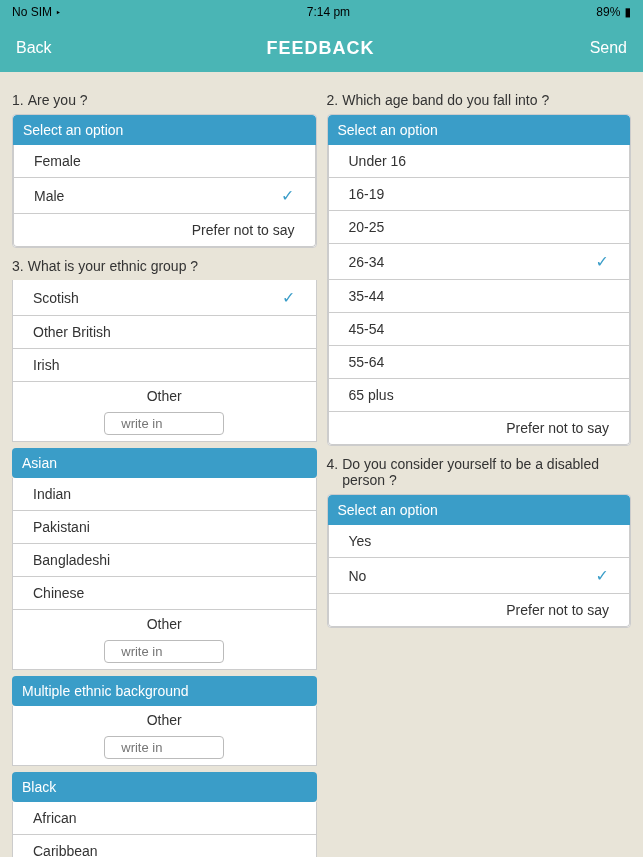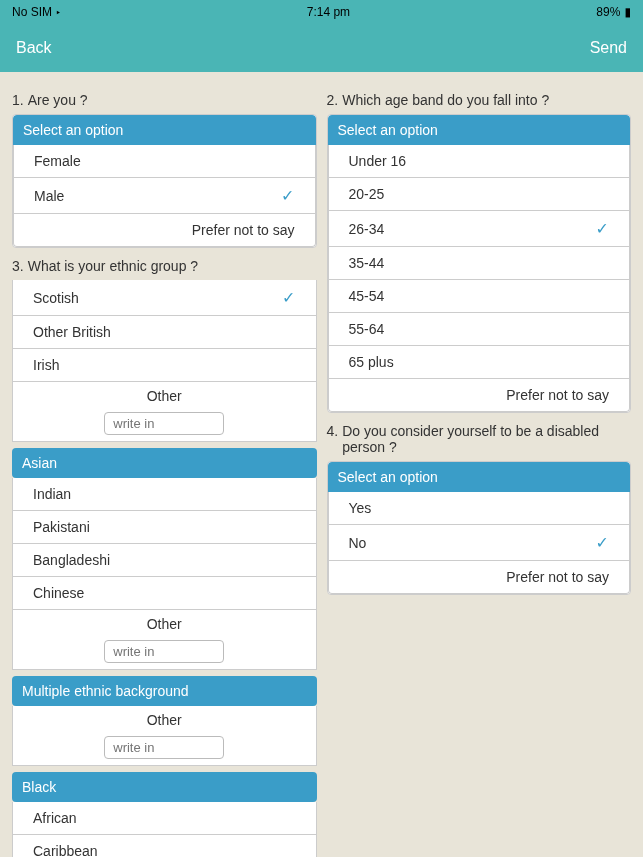--- a/index.html
+++ b/index.html
@@ -88,21 +88,21 @@
     }
     .option-row .checkmark {
       color: #3a9dc8;
       font-size: 16px;
     }
 
     
     .write-in-input {
       border: 1px solid #bbb;
       border-radius: 4px;
-      padding: 3px 8px;
+      padding: 3px 16px;
       font-size: 13px;
       color: #aaa;
       background: white;
       width: 120px;
       outline: none;
     }
 
     
     .select-option-bar {
       background: #3a9dc8;
@@ -177,20 +177,21 @@
   </div>
   <div>7:14 pm</div>
   <div class="status-bar-right">
     <span>89%</span>
     <span>▮</span>
   </div>
 </div>
 
 <div class="nav-bar">
   <button class="nav-back">Back</button>
+  <span class="nav-title">FEEDBACK</span>
   <button class="nav-send">Send</button>
 </div>
 
 <div class="content">
 
   <div class="column">
 
     <div>
       <div class="section-title">
         <span>1.</span>
@@ -296,20 +297,23 @@
         <span>2.</span>
         <span>Which age band do you fall into ?</span>
       </div>
       <div class="options-block">
         <div class="select-option-bar">Select an option</div>
         <div class="options-list">
           <div class="option-row">
             <span>Under 16</span>
           </div>
           <div class="option-row">
+            <span>16-19</span>
+          </div>
+          <div class="option-row">
             <span>20-25</span>
           </div>
           <div class="option-row">
             <span>26-34</span>
             <span class="checkmark">✓</span>
           </div>
           <div class="option-row">
             <span>35-44</span>
           </div>
           <div class="option-row">

